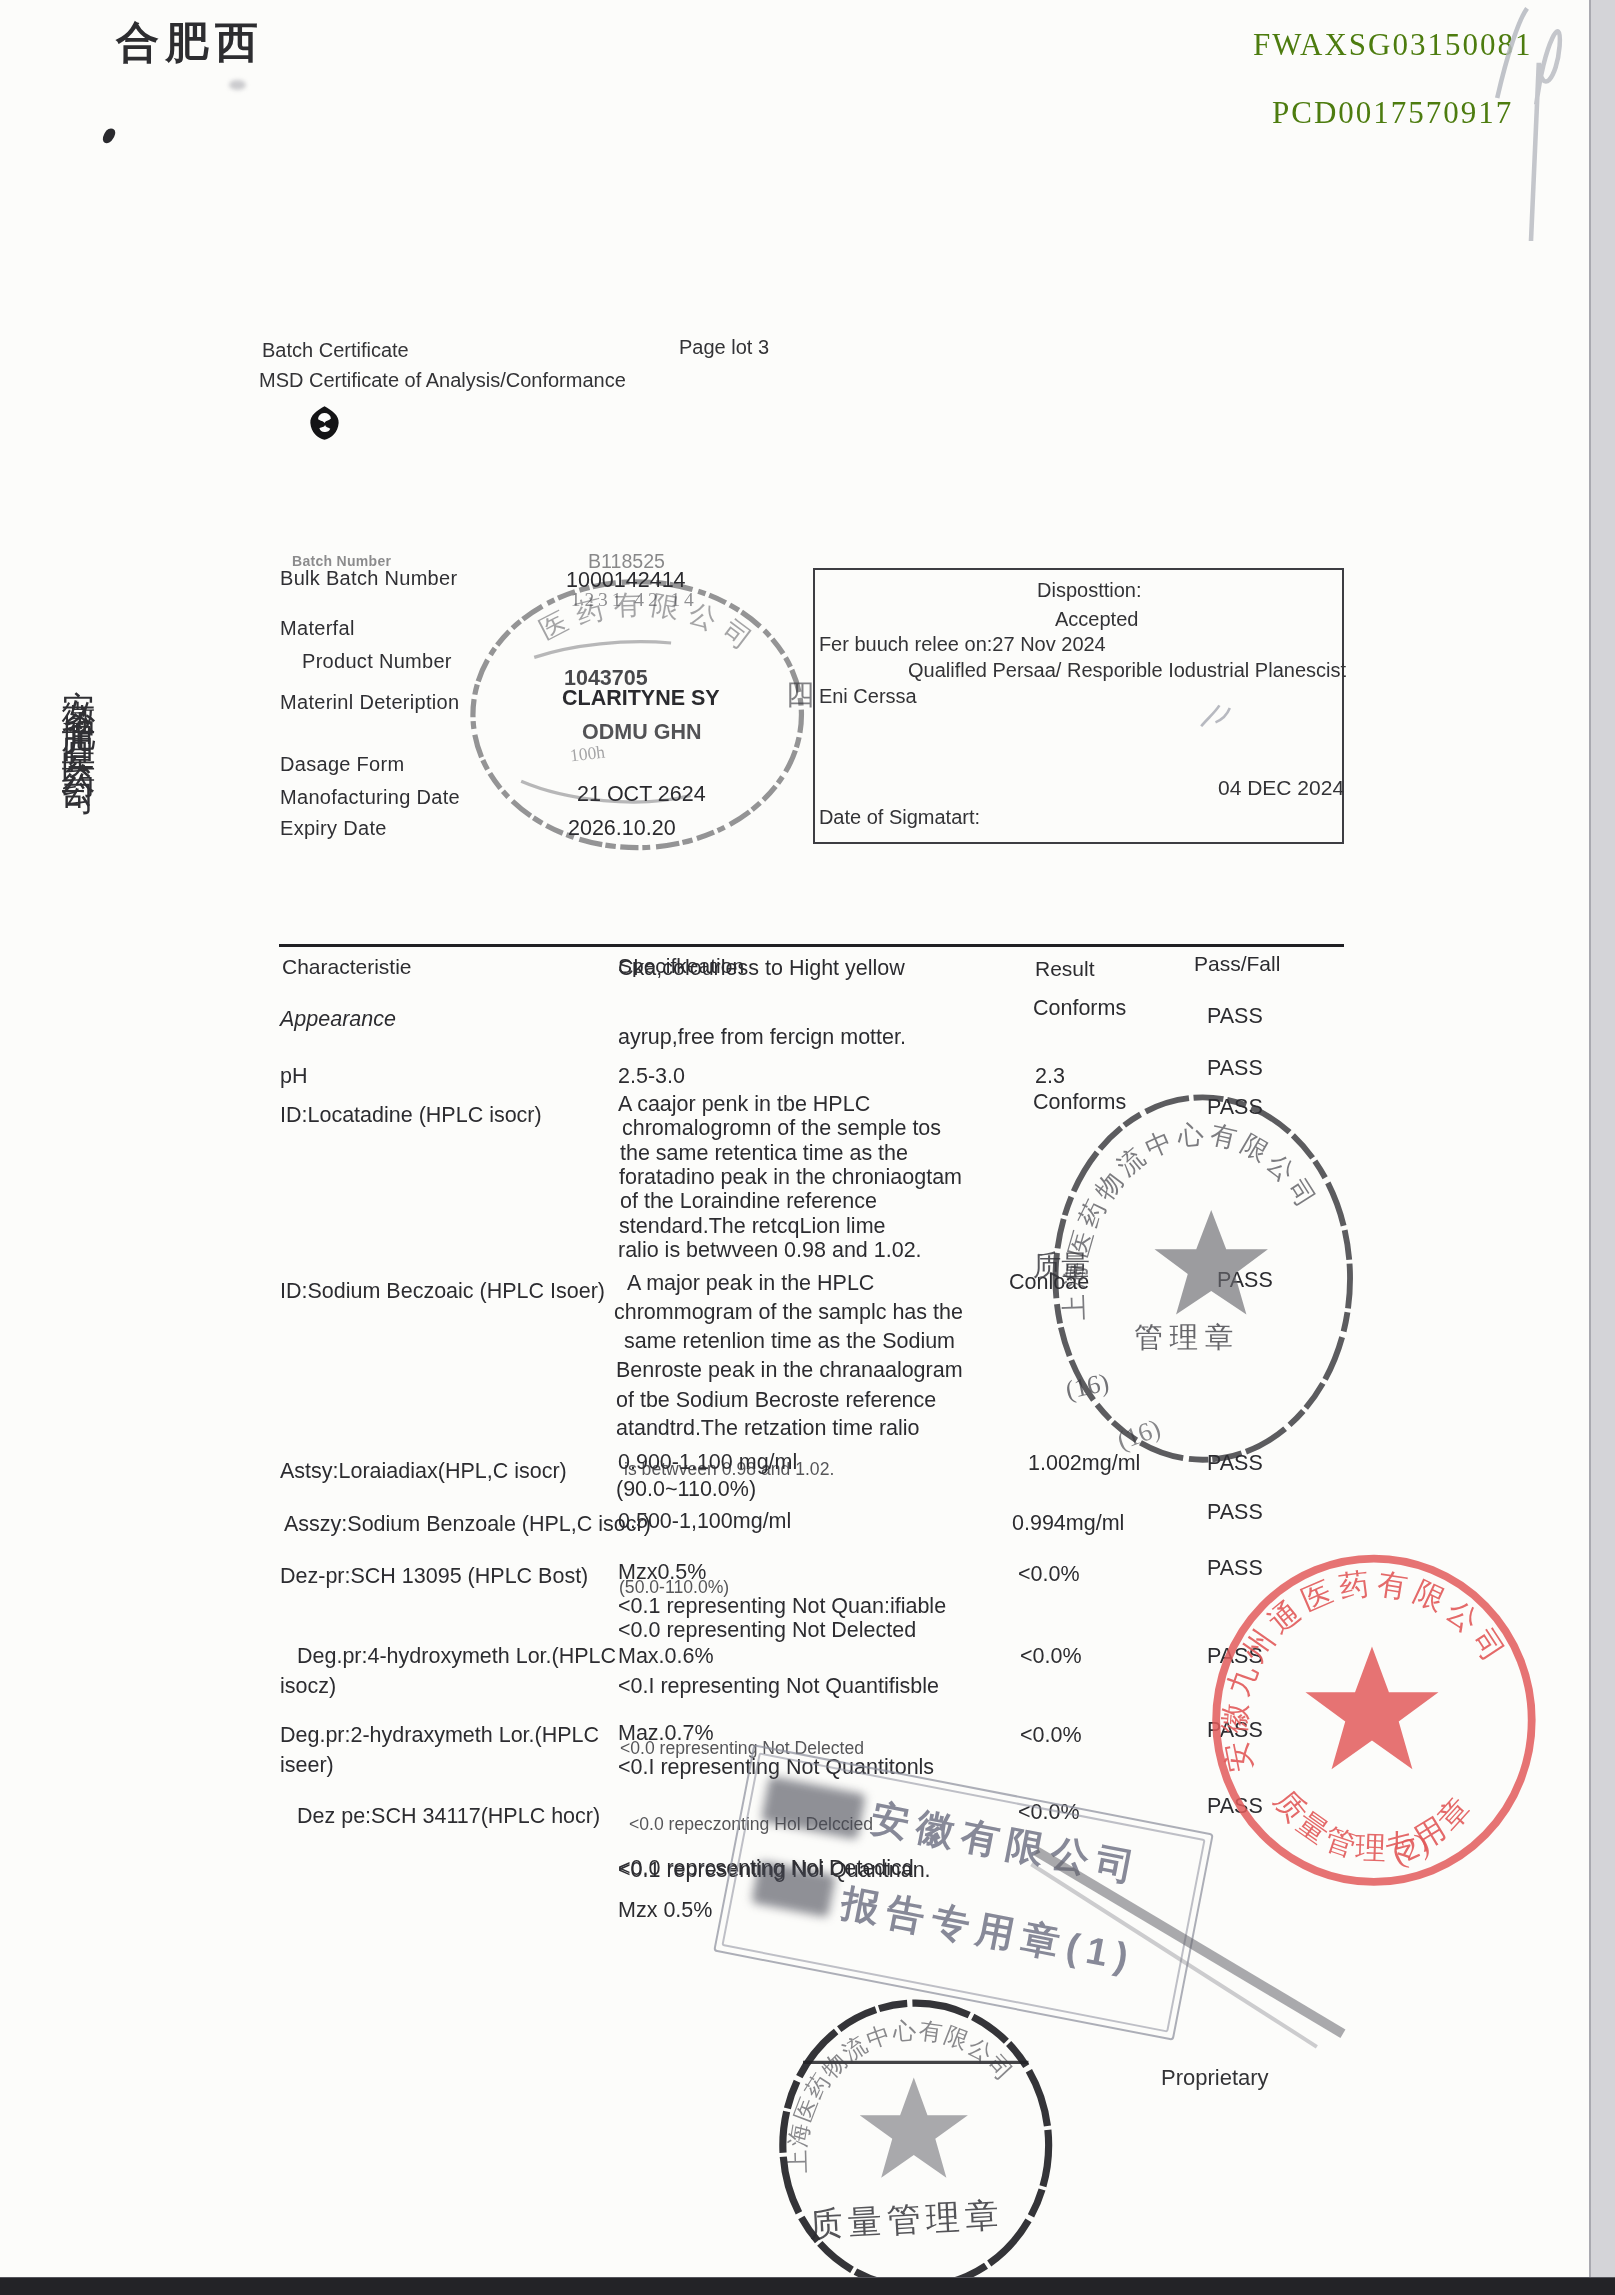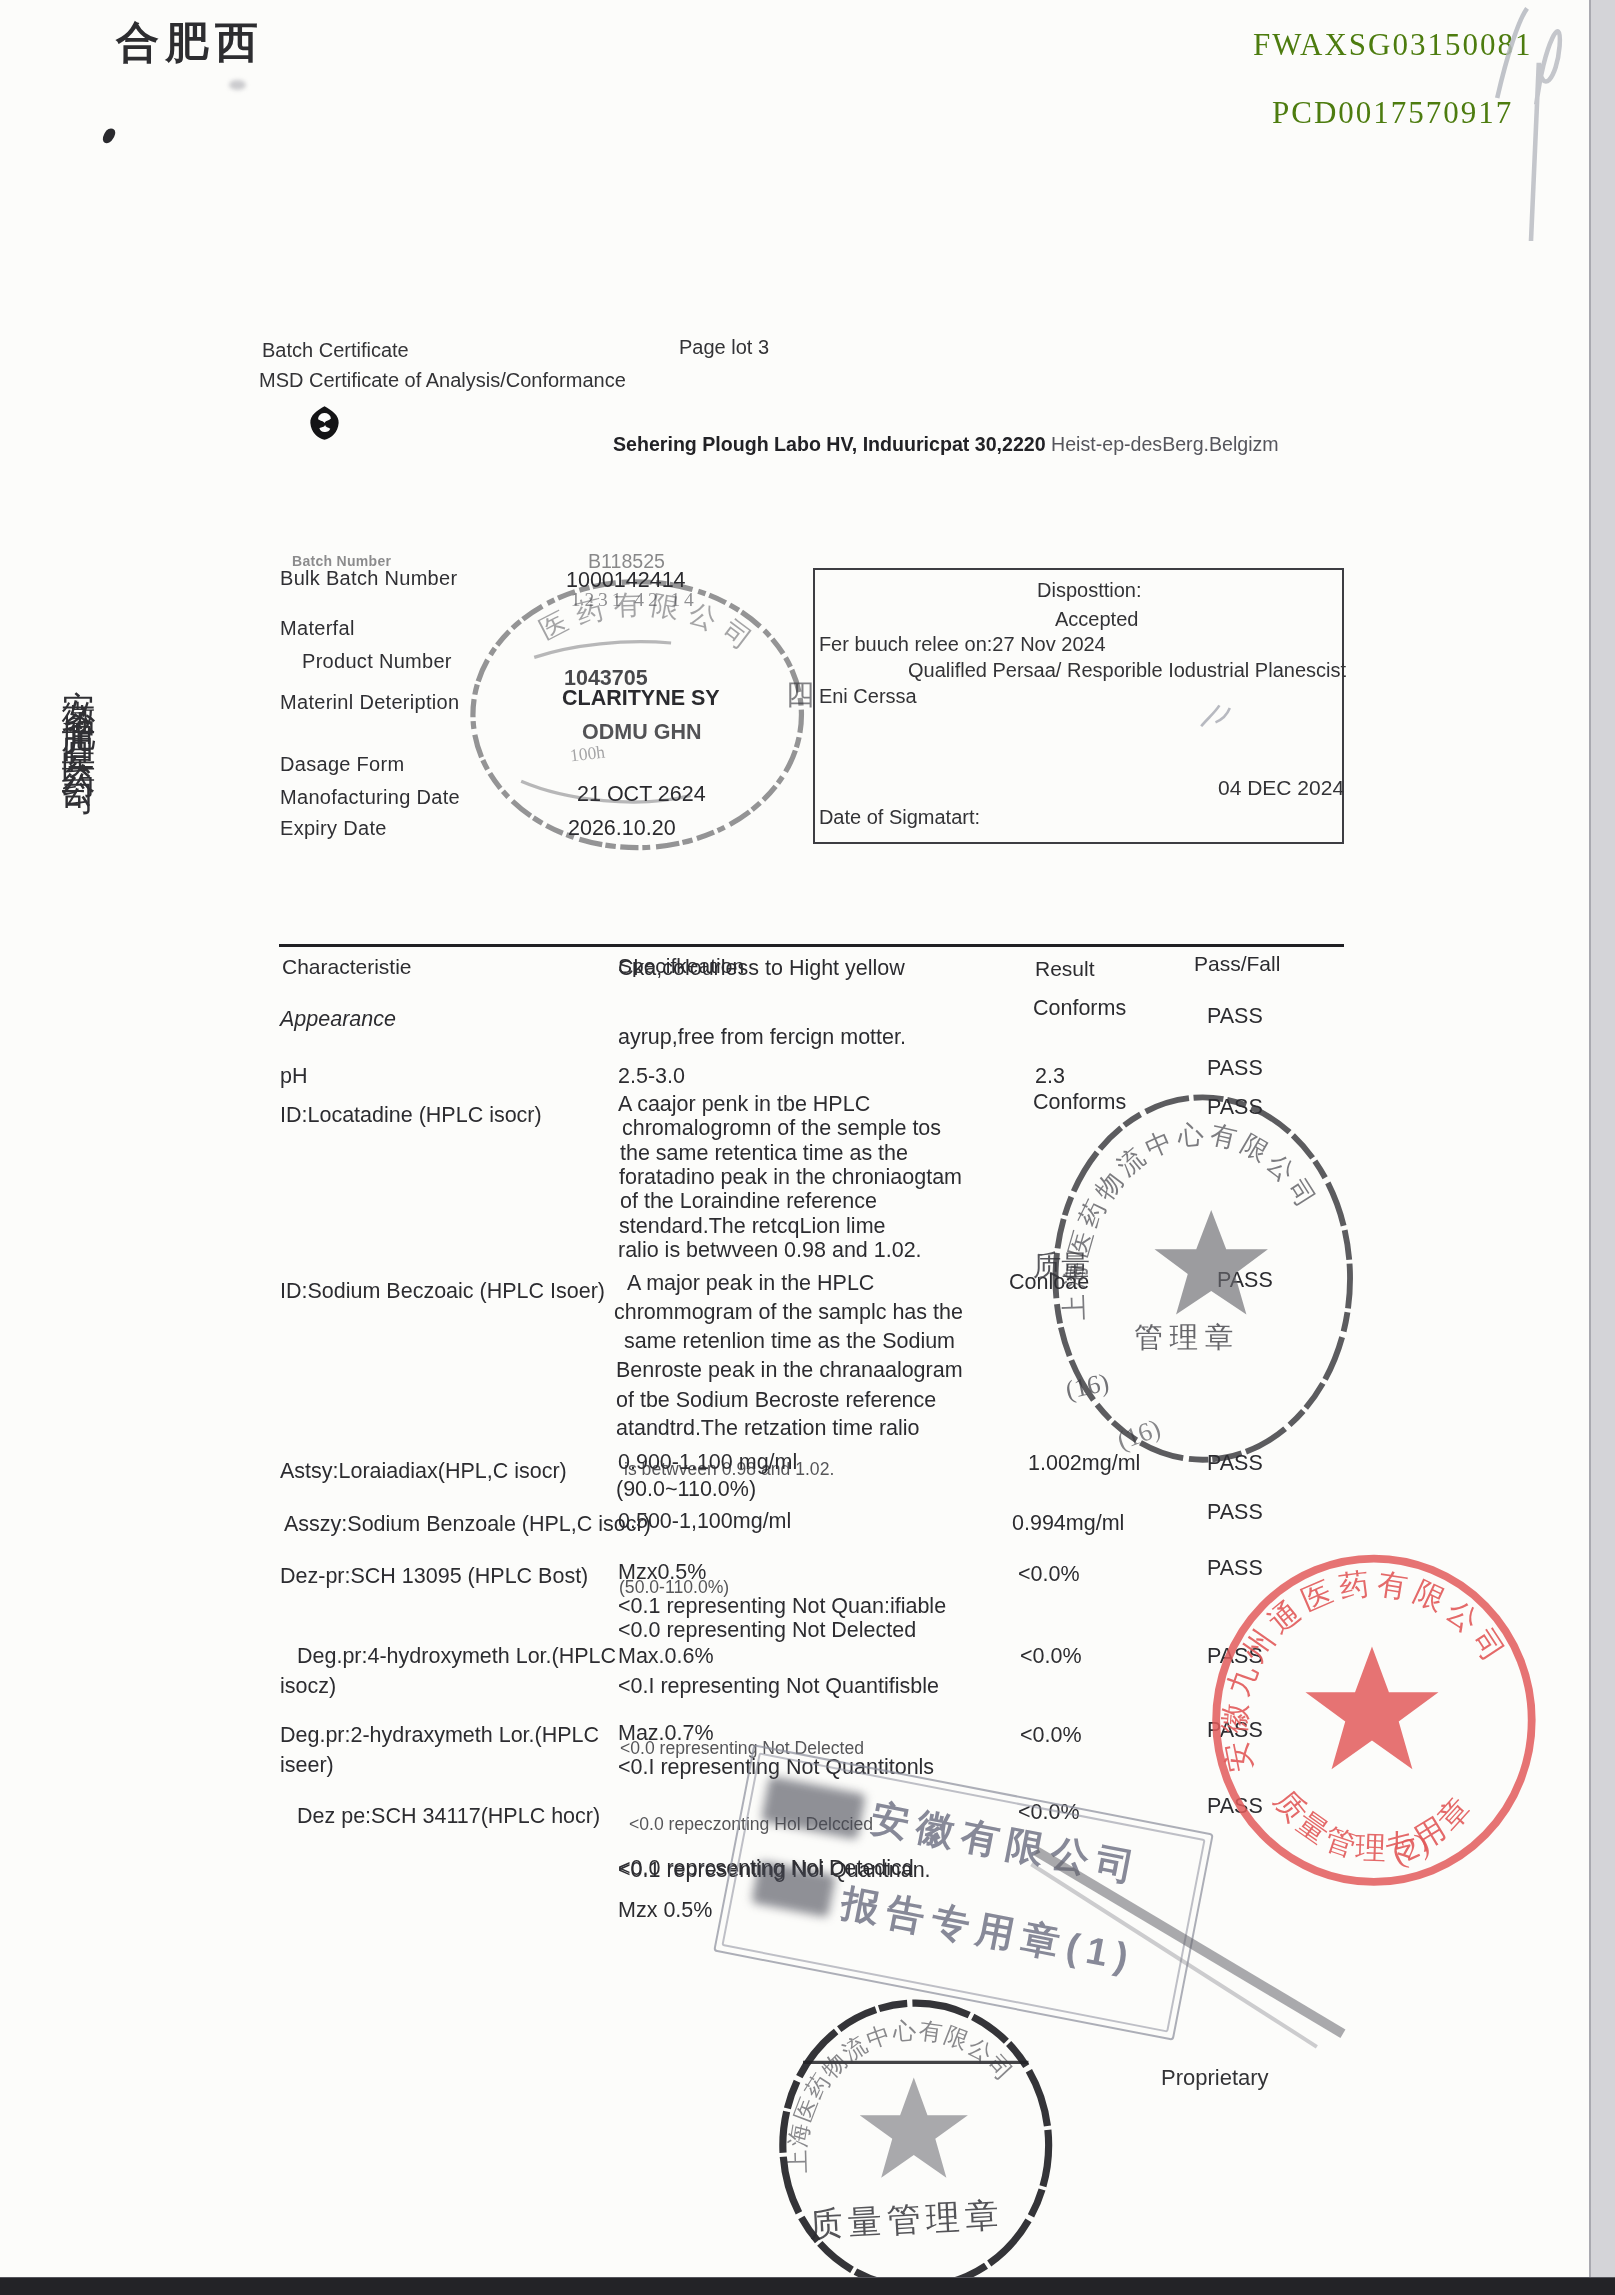--- a/index.html
+++ b/index.html
@@ -50,23 +50,20 @@
   <div class="abs doc-text" style="left:262px;top:339px;font-size:20px;">Batch Certificate</div>
   <div class="abs doc-text" style="left:679px;top:336px;font-size:20px;">Page lot 3</div>
   <div class="abs doc-text" style="left:259px;top:369px;font-size:20px;">MSD Certificate of Analysis/Conformance</div>
 
   <svg class="logo" width="33" height="36" viewBox="0 0 50 56">
     <path d="M25,2 C36,8 48,16 47,28 C46,42 36,52 25,54 C14,52 4,42 3,28 C2,16 14,8 25,2 Z" fill="#141416"></path>
     <path d="M15,22 a10,9 0 0 1 20,-1 c-4,4 -8,3 -10,7 c-2,-4 -6,-3 -10,-6 Z" fill="#fdfdfc"></path>
     <path d="M17,36 a9,8 0 0 0 17,1 c-4,-3 -7,-2 -8,-6 c-2,4 -5,3 -9,5 Z" fill="#fdfdfc"></path>
   </svg>
 
-  <div class="abs" style="left:613px;top:433px;font-size:19.6px;">
-    <span style="font-weight:700;color:#222226;">Sehering  Plough  Labo  HV,  Induuricpat  30,2220</span><span style="color:#55555c;"> Heist-ep-desBerg.Belgizm</span>
-  </div>
 
   <div class="abs field-label faint" style="left:292px;top:553px;font-size:14px;font-weight:700;">Batch Number</div>
   <div class="abs field-label" style="left:280px;top:567px;">Bulk  Batch  Number</div>
   <div class="abs field-value faint" style="left:588px;top:550px;font-size:19.6px;">B118525</div>
   <div class="abs field-value" style="left:566px;top:568px;">1000142414</div>
 
   <div class="abs field-label" style="left:280px;top:617px;">Materfal</div>
   <div class="abs field-value" style="left:564px;top:618px;font-weight:600;opacity:.85;margin-top:48px;">1043705</div>
 
   <div class="abs field-label" style="left:280px;top:650px;margin-left:22px;">Product  Number</div>

